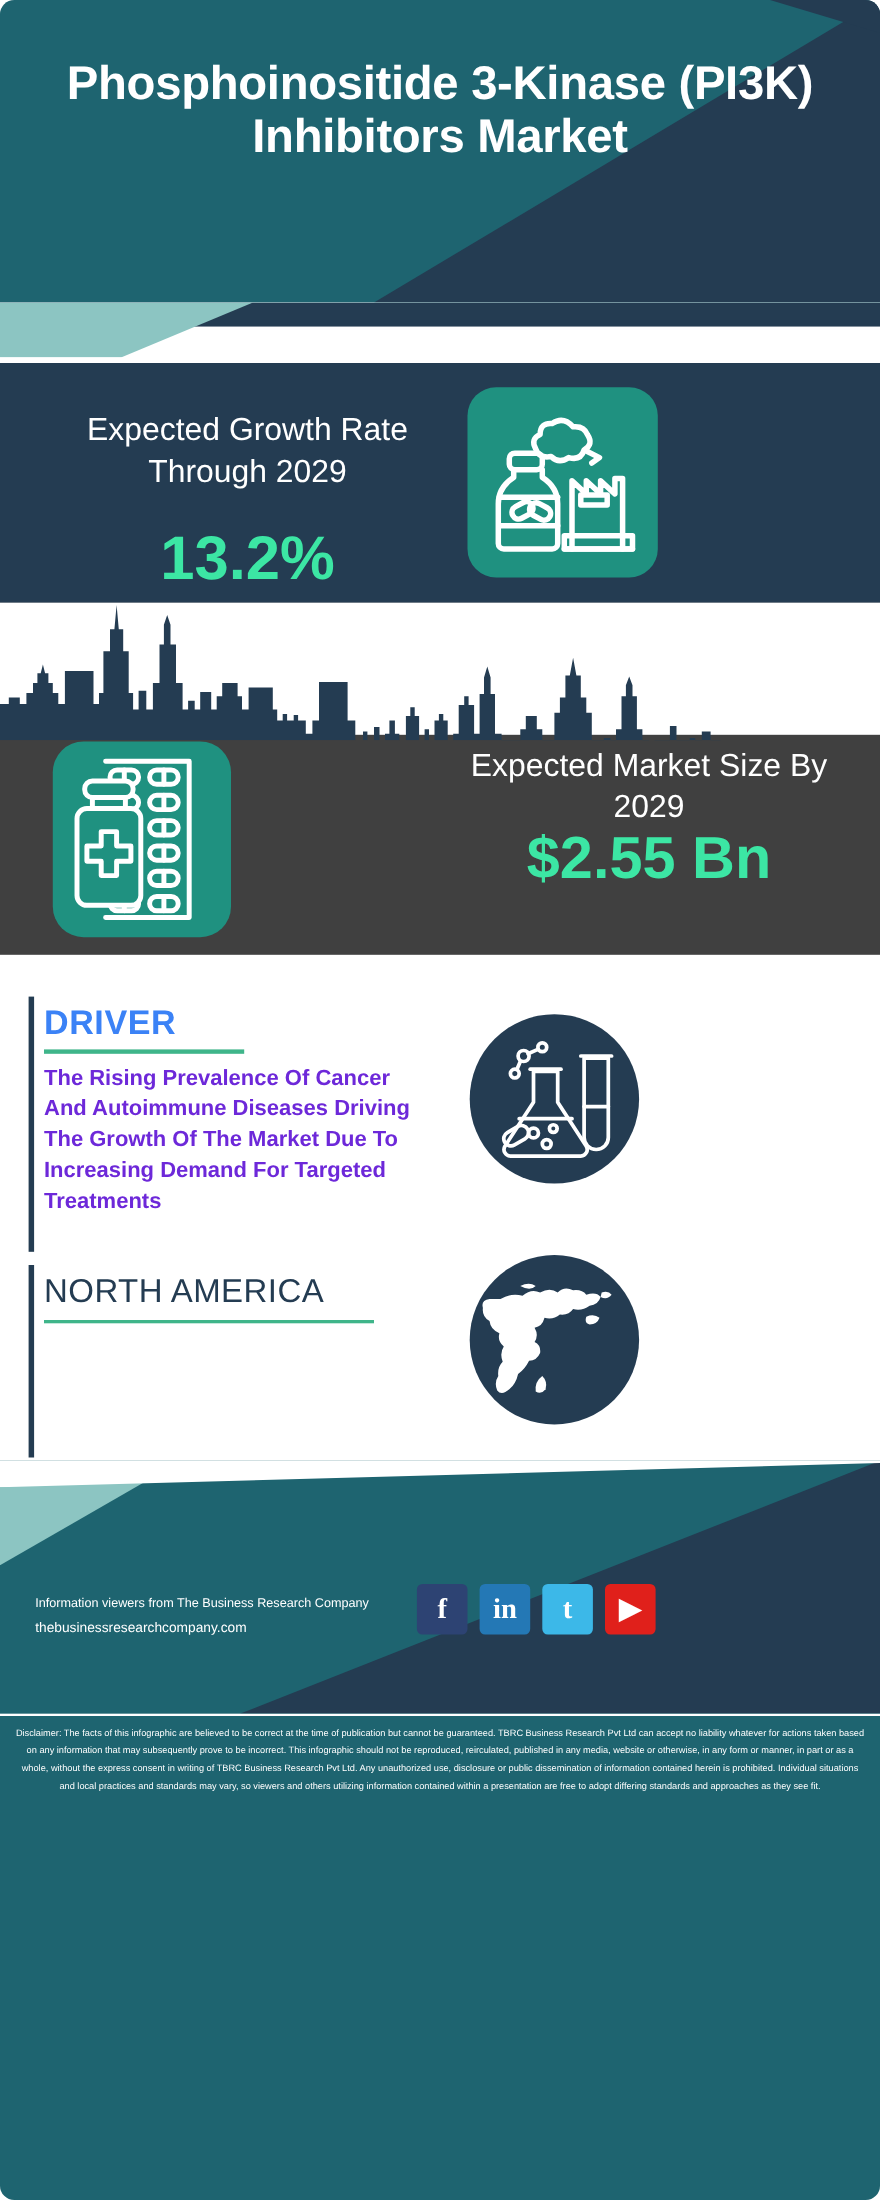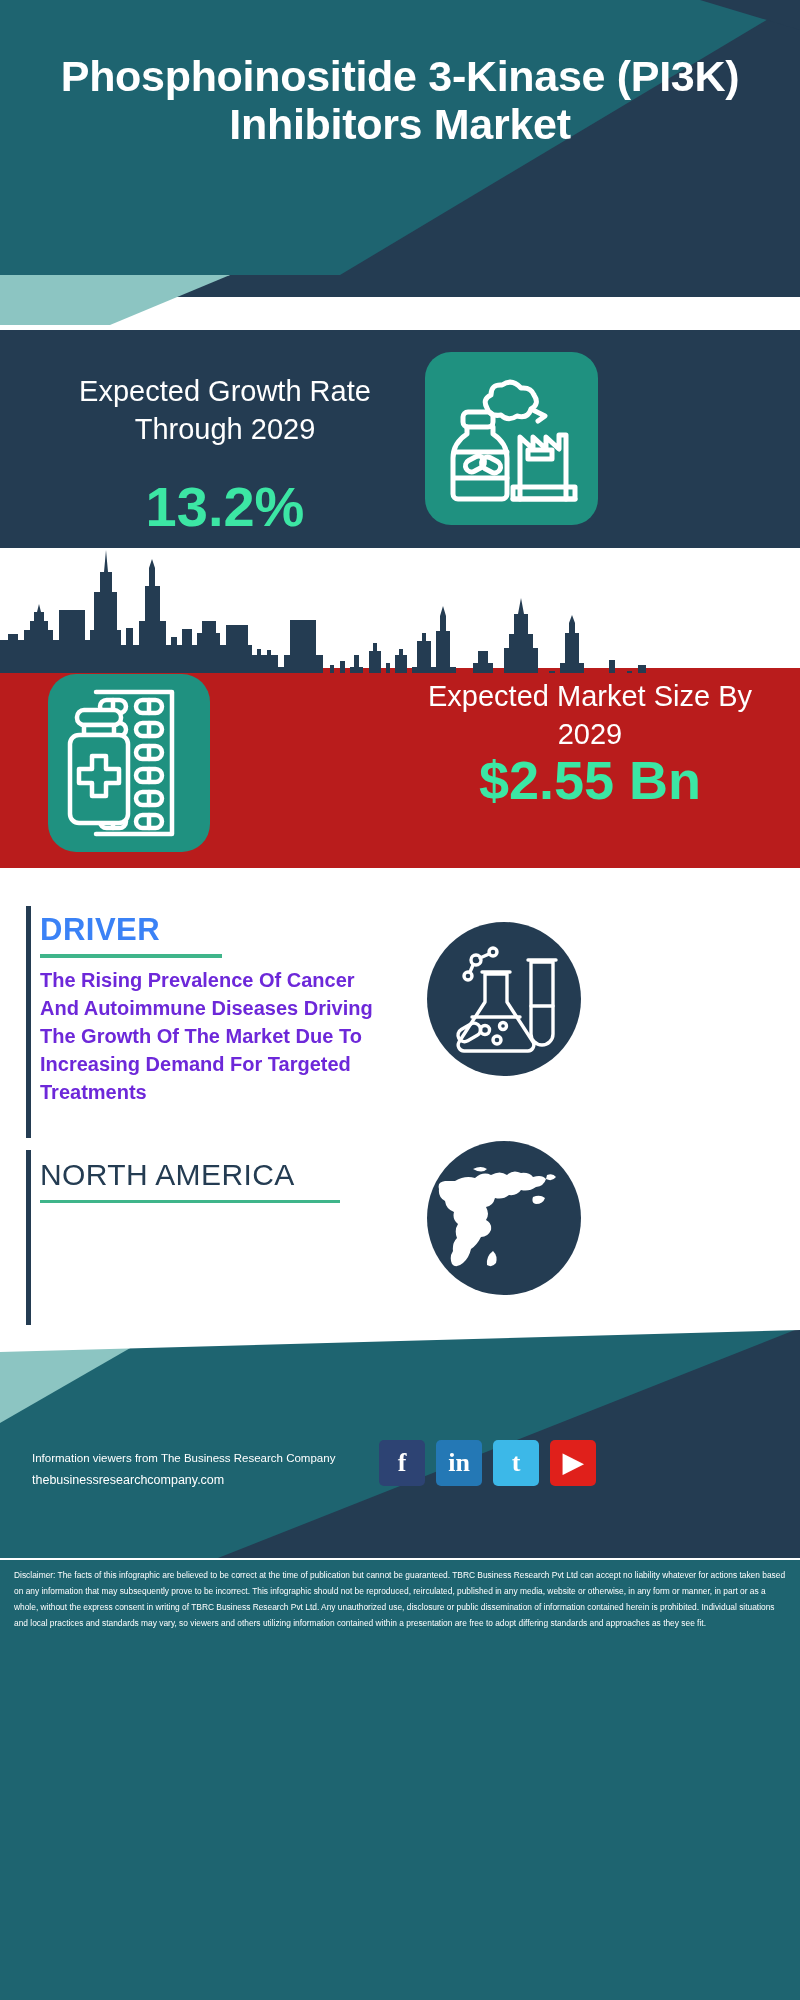--- a/index.html
+++ b/index.html
@@ -3,21 +3,21 @@
 <meta charset="utf-8">
 <style>
   * { margin:0; padding:0; box-sizing:border-box; }
   html,body { width:800px; height:2000px; }
   body {
     font-family:"Liberation Sans", sans-serif;
     background:#ffffff;
     position:relative;
     overflow:hidden;
   }
-  .page { position:relative; width:800px; height:2000px; overflow:hidden; }
+  .page { position:relative; width:800px; height:2000px; overflow:hidden;border-radius:13px; }
 
   
   .header {
     position:absolute; left:0; top:0; width:800px; height:275px;
     background:#1e6470; overflow:hidden;
   }
   .header-diag {
     position:absolute; left:0; top:0; width:800px; height:275px;
     background:#243c52;
     clip-path: polygon(340px 275px, 800px 0px, 800px 275px);
@@ -69,21 +69,21 @@
   .icon-card {
     position:absolute;
     background:#1f9180;
     border-radius:26px;
   }
   .icon-growth { left:425px; top:22px; width:173px; height:173px; }
 
   
   .skyline-band {
     position:absolute; left:0; top:548px; width:800px; height:393px;
-    background:#b91c1c;
+    background:#404040;
   }
   .skyline-white {
     position:absolute; left:0; top:548px; width:800px; height:120px;
     background:#ffffff;
   }
   .skyline-svg { position:absolute; left:0; top:548px; width:800px; height:125px; }
 
   
   .market-label {
     position:absolute; left:400px; top:130px; width:380px;
@@ -171,21 +171,21 @@
 
   .disclaimer-bar {
     position:absolute; left:0; top:1558px; width:800px; height:442px;
     background:#1e6470;
   }
   .disclaimer-rule {
     position:absolute; left:0; top:1558px; width:800px; height:2px; background:#ffffff;
   }
   .disclaimer-txt {
     position:absolute; left:14px; top:1568px; width:772px;
-    color:#ffffff; font-size:8.4px; line-height:1.9; text-align:left;
+    color:#ffffff; font-size:8.4px; line-height:1.9; text-align:center;
     font-family:"Liberation Sans", sans-serif;
   }
 </style>
 </head>
 <body>
 
 <div class="page">
 
   <div class="header">
     <div class="header-diag"></div>

